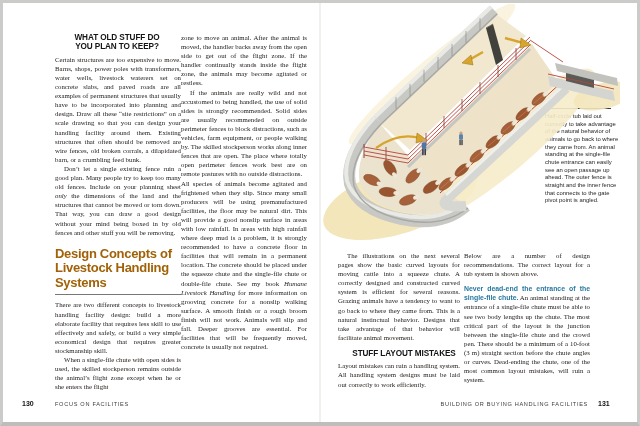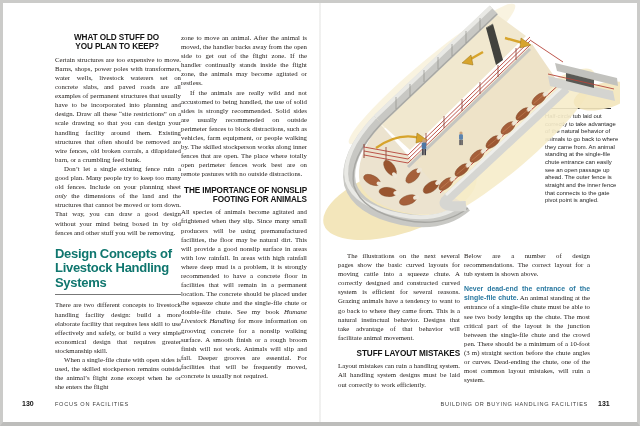--- a/index.html
+++ b/index.html
@@ -11,24 +11,24 @@
   .photo-frame{position:absolute;inset:0;border:3px solid #cbcbc9;border-bottom:4px solid #bdbdbb;pointer-events:none;z-index:50;}
   .gutter{position:absolute;left:319px;top:3px;width:2px;height:420px;
     background:linear-gradient(to right,#ffffff,#e2e2e0,#ffffff);z-index:1;}
 
   
   .col{position:absolute;text-align:justify;color:#26211e;
     font-size:6.8px;line-height:9.1px;letter-spacing:0;}
   .col p{margin:0;}
   .ind{text-indent:9px;}
   .small-head{font:700 8.2px/9.4px "Liberation Sans",sans-serif;letter-spacing:-0.1px;
-    color:#141414;margin:0 0 3px 0;text-align:right;}
+    color:#141414;margin:0 0 3px 10px;text-align:center;}
   .mid-head{margin-top:7px;margin-bottom:3px;}
   .section-title{font:700 13px/14.6px "Liberation Sans",sans-serif;letter-spacing:-0.3px;
-    color:#0f766e;margin:10px 0 0 0;text-align:left;}
+    color:#a16207;margin:10px 0 0 0;text-align:left;}
   .rule{border-top:1px solid #777;margin:4px 0 5px 0;}
   .lead{font:700 6.9px/9.1px "Liberation Sans",sans-serif;color:#2878a0;}
   .gap{height:6px;}
 
   #col-left-1{left:55px;top:33px;width:126px;}
   #col-left-2{left:181px;top:33px;width:126px;}
   #col-right-1{left:338px;top:251px;width:122px;}
   #col-right-2{left:464px;top:251px;width:126px;}
 
   
@@ -60,21 +60,20 @@
   <p class="ind"><span>Don’t let a single existing fence ruin a good plan. Many people try to keep too many old fences. Include on your planning sheet </span><i>only</i><span> the dimensions of the land and the structures that cannot be moved or torn down. That way, you can draw a good design without your mind being boxed in by old fences and other stuff you will be removing.</span></p>
   <h2 class="section-title">Design Concepts of Livestock Handling Systems</h2>
   <div class="rule"></div>
   <p>There are two different concepts to livestock handling facility design: build a more elaborate facility that requires less skill to use effectively and safely, or build a very simple economical design that requires greater stockmanship skill.</p>
   <p class="ind">When a single-file chute with open sides is used, the skilled stockperson remains outside the animal’s flight zone except when he or she enters the flight</p>
 </div>
 
 <div class="col" id="col-left-2">
   <p>zone to move an animal. After the animal is moved, the handler backs away from the open side to get out of the flight zone. If the handler continually stands inside the flight zone, the animals may become agitated or restless.</p>
   <p class="ind">If the animals are really wild and not accustomed to being handled, the use of solid sides is strongly recommended. Solid sides are usually recommended on outside perimeter fences to block distractions, such as vehicles, farm equipment, or people walking by. The skilled stockperson works along inner fences that are open. The place where totally open perimeter fences work best are on remote pastures with no outside distractions.</p>
-  <h3 class="small-head mid-head">THE IMPORTANCE OF NONSLIP FOOTING FOR ANIMALS</h3>
   <p><span>All species of animals become agitated and frightened when they slip. Since many small producers will be using premanufactured facilities, the floor may be natural dirt. This will provide a good nonslip surface in areas with low rainfall. In areas with high rainfall where deep mud is a problem, it is strongly recommended to have a concrete floor in facilities that will remain in a permanent location. The concrete should be placed under the squeeze chute and the single-file chute or double-file chute. See my book </span><i>Humane Livestock Handling</i><span> for more information on grooving concrete for a nonslip walking surface. A smooth finish or a rough broom finish will not work. Animals will slip and fall. Deeper grooves are essential. For facilities that will be frequently moved, concrete is usually not required.</span></p>
 </div>
 
 <svg id="illustration" viewBox="0 0 300 245">
 
   <g>
     <ellipse cx="80" cy="200" rx="80" ry="33" fill="#f3e6bb" transform="rotate(-18 80 200)"></ellipse>
     <ellipse cx="183" cy="147" rx="118" ry="26" fill="#f6ecca" opacity="0.9" transform="rotate(-40 183 147)"></ellipse>
     <ellipse cx="112" cy="74" rx="108" ry="15" fill="#f8f1da" opacity="0.85" transform="rotate(-40 112 74)"></ellipse>
     <ellipse cx="283" cy="96" rx="30" ry="13" fill="#f3e6bb" opacity="0.9" transform="rotate(-14 283 96)"></ellipse>

